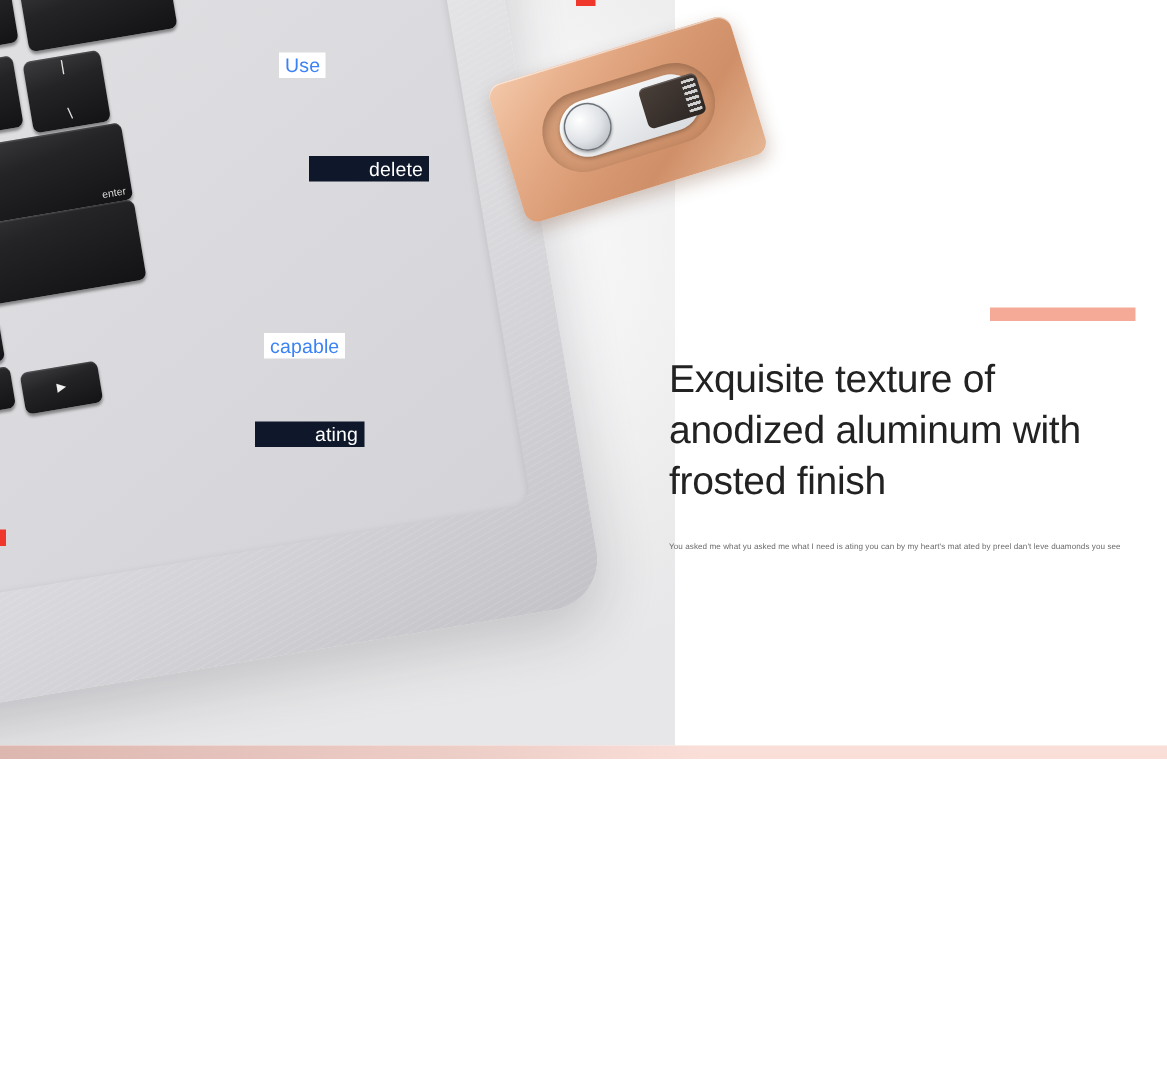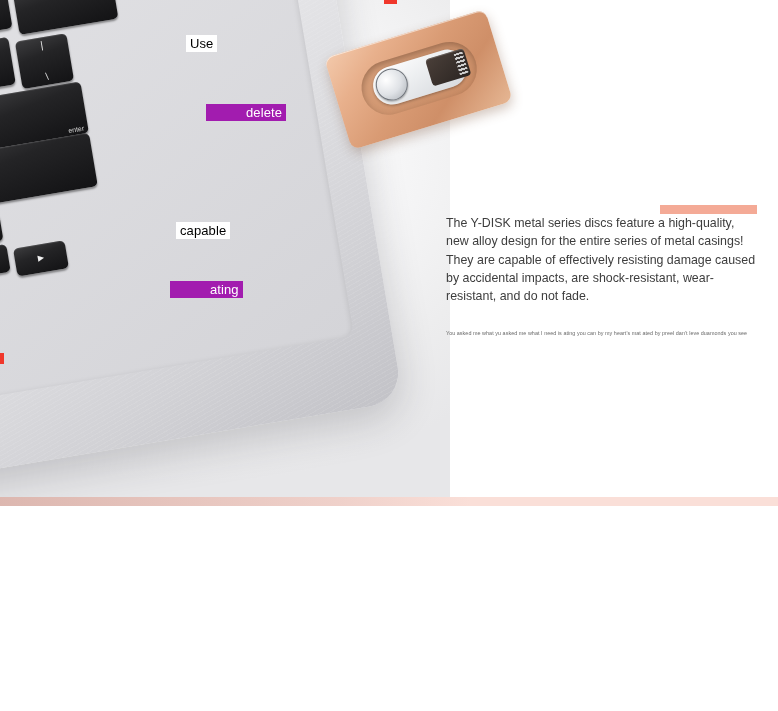--- a/index.html
+++ b/index.html
@@ -116,29 +116,29 @@
     right: 4px; bottom: 2px;
     font-size: 7px;
     color: #d8d8d8;
   }
   .key.wide { justify-content: flex-end; padding-right: 6px; }
 
   
   .kb-label {
     position: absolute;
     font-size: 13px;
-    color: #000000;
+    color: #3b82f6;
     background: #ffffff;
     padding: 1px 4px;
     letter-spacing: .1px;
     white-space: nowrap;
   }
   .kb-label.dark {
     color: #ffffff;
-    background: #a21caf;
+    background: #0f172a;
     padding-left: 40px;
   }
 
   
   .usb {
     position: absolute;
     left: 338px;
     top: 31px;
     width: 168px;
     height: 120px;
@@ -339,21 +339,21 @@
           <div class="usb-pins"></div>
         </div>
       </div>
     </div>
 
     <div class="mark-red-top"></div>
     <div class="mark-red-left"></div>
 
     <div class="copy">
       <div class="accent-bar"></div>
-      <p class="body-copy">The Y-DISK metal series discs feature a high-quality, new alloy design for the entire series of metal casings! They are capable of effectively resisting damage caused by accidental impacts, are shock-resistant, wear-resistant, and do not fade.</p>
+      <h1 class="headline">Exquisite texture of anodized aluminum with frosted finish</h1>
       <p class="fine-print">You asked me what yu asked me what I need is ating you can by my heart's mat ated by preel dan't leve duamonds you see</p>
     </div>
   </section>
 
   <div class="divider"></div>
   <div class="divider-shade"></div>
 
   <section class="support">
 
     

